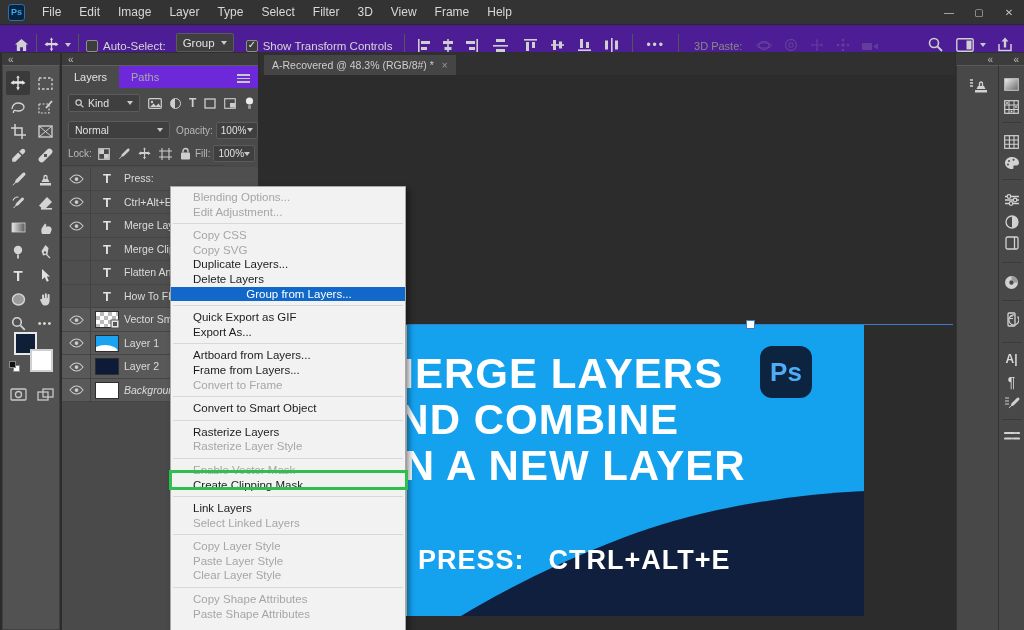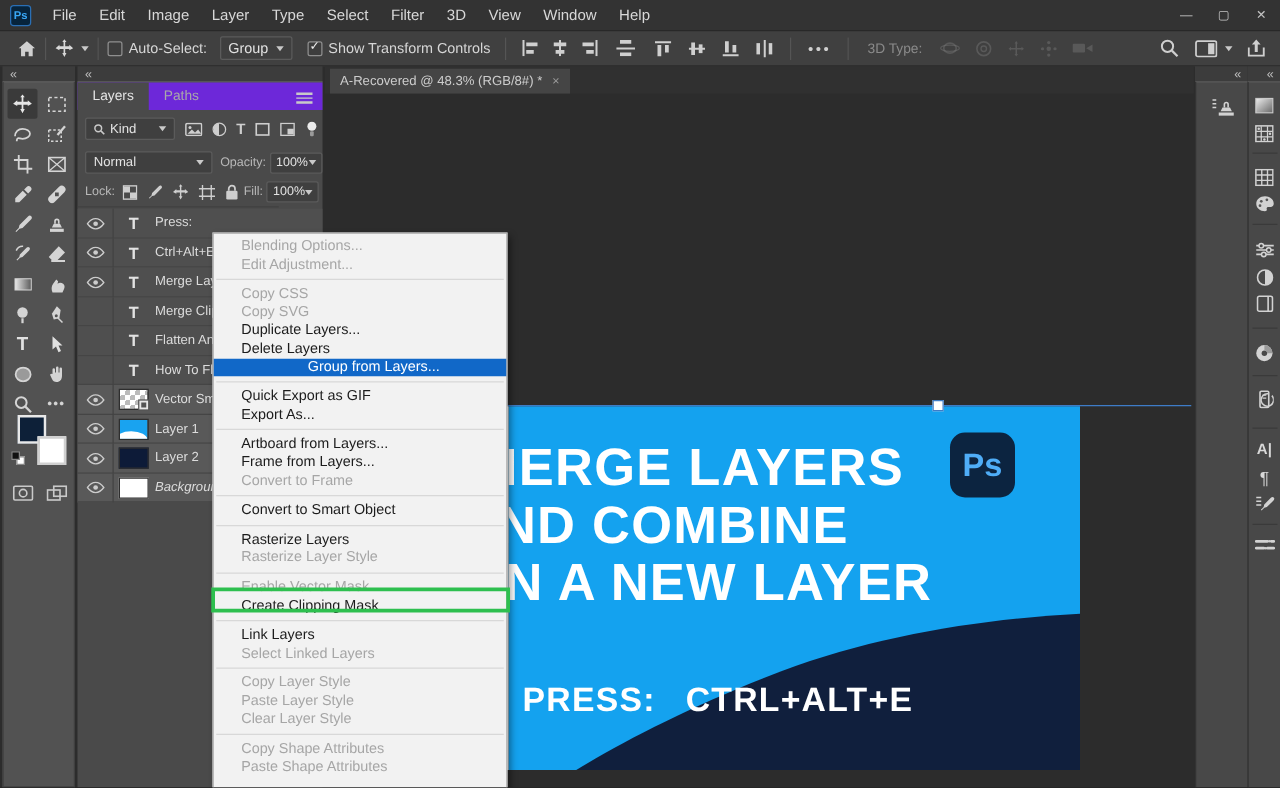--- a/index.html
+++ b/index.html
@@ -9,21 +9,21 @@
     background:#2c2c2c; font-family:"Liberation Sans","DejaVu Sans",sans-serif;
     color:#d6d6d6; -webkit-font-smoothing:antialiased;
   }
   
   #titlebar { position:absolute; left:0; top:0; width:1024px; height:25px; background:#333333; border-bottom:1px solid #282828; display:flex; align-items:center; }
   #ps-badge { width:17px; height:17px; margin:0 8px 0 8px; border-radius:3px; background:#07243c; border:1px solid #2a6fb5; color:#39a7f5; font-size:9px; font-weight:bold; display:flex; align-items:center; justify-content:center; }
   .menu-item { padding:0 9px; font-size:12px; color:#d8d8d8; line-height:25px; cursor:default; }
   #win-controls { margin-left:auto; display:flex; height:25px; }
   .winbtn { width:30px; height:25px; display:flex; align-items:center; justify-content:center; color:#c3c3c3; font-size:10px; }
   
-  #optionsbar { position:absolute; left:0; top:25px; width:1024px; height:28px; background:#404040; border-bottom:1px solid #2f2f2f; display:flex; align-items:center; font-size:11.5px; }
+  #optionsbar { position:absolute; left:0; top:25px; width:1024px; height:28px; background:#4c1d95; border-bottom:1px solid #2f2f2f; display:flex; align-items:flex-end; font-size:11.5px; }
   .osep { width:1px; height:18px; background:#3a3a3a; border-right:1px solid #555; margin:0 7px; }
   .oicon { display:flex; align-items:center; justify-content:center; color:#d0d0d0; }
   .checkbox { width:12px; height:12px; border:1px solid #8f8f8f; border-radius:2px; background:#3d3d3d; margin-right:5px; position:relative; }
   .checkbox.checked::after { content:"✓"; position:absolute; left:1px; top:-2px; font-size:10px; color:#eee; }
   .combo { height:19px; background:#3f3f3f; border:1px solid #5b5b5b; border-radius:2px; display:flex; align-items:center; padding:8px 6px; color:#e2e2e2; }
   .caret { width:0; height:0; border-left:3.5px solid transparent; border-right:3.5px solid transparent; border-top:4px solid #c9c9c9; margin-left:6px; }
   .dim { color:#8a8a8a; }
   .dimicon svg *, .dimicon { opacity:.45; }
   
   .dockhead { position:absolute; top:53px; height:12px; font-size:9px; color:#bdbdbd; background:#3c3c3c; display:flex; align-items:center; padding:0 6px; }
@@ -100,21 +100,21 @@
     <div id="ps-badge">Ps</div>
     <div class="menu-item">File</div>
     <div class="menu-item">Edit</div>
     <div class="menu-item">Image</div>
     <div class="menu-item">Layer</div>
     <div class="menu-item">Type</div>
     <div class="menu-item">Select</div>
     <div class="menu-item">Filter</div>
     <div class="menu-item">3D</div>
     <div class="menu-item">View</div>
-    <div class="menu-item">Window</div>
+    <div class="menu-item">Frame</div>
     <div class="menu-item">Help</div>
     <div id="win-controls">
       <div class="winbtn">—</div>
       <div class="winbtn">▢</div>
       <div class="winbtn">✕</div>
     </div>
   </div>
 
   <div id="optionsbar">
     <div class="oicon" style="margin-left:14px">
@@ -193,21 +193,21 @@
     <div class="oicon" style="margin:0 7px">
         <svg width="13" height="14" viewBox="0 0 13 14">
           <rect x="6" y="0" width="1.6" height="14" fill="#cfcfcf"></rect>
           <rect x="0" y="2.5" width="3" height="9" fill="#cfcfcf"></rect>
           <rect x="10" y="2.5" width="3" height="9" fill="#cfcfcf"></rect>
         </svg>
       </div>
     <div class="osep"></div>
     <div class="oicon" style="letter-spacing:2px;font-size:12px;margin:0 6px">•••</div>
     <div class="osep"></div>
-    <span class="dim" style="font-size:11px;margin:0 8px">3D Type:</span>
+    <span class="dim" style="font-size:11px;margin:0 8px">3D Paste:</span>
     <div class="oicon dimicon" style="margin:0 6px">
         <svg width="16" height="13" viewBox="0 0 16 13">
           <ellipse cx="8" cy="6.5" rx="5" ry="4" fill="none" stroke="#bbb" stroke-width="1.3"></ellipse>
           <ellipse cx="8" cy="6.5" rx="7.5" ry="2.5" fill="none" stroke="#bbb" stroke-width="1"></ellipse>
         </svg>
       </div>
     <div class="oicon dimicon" style="margin:0 6px">
         <svg width="14" height="14" viewBox="0 0 14 14">
           <circle cx="7" cy="7" r="5.5" fill="none" stroke="#bbb" stroke-width="1.3"></circle>
           <circle cx="7" cy="7" r="2.2" fill="none" stroke="#bbb" stroke-width="1.1"></circle>

